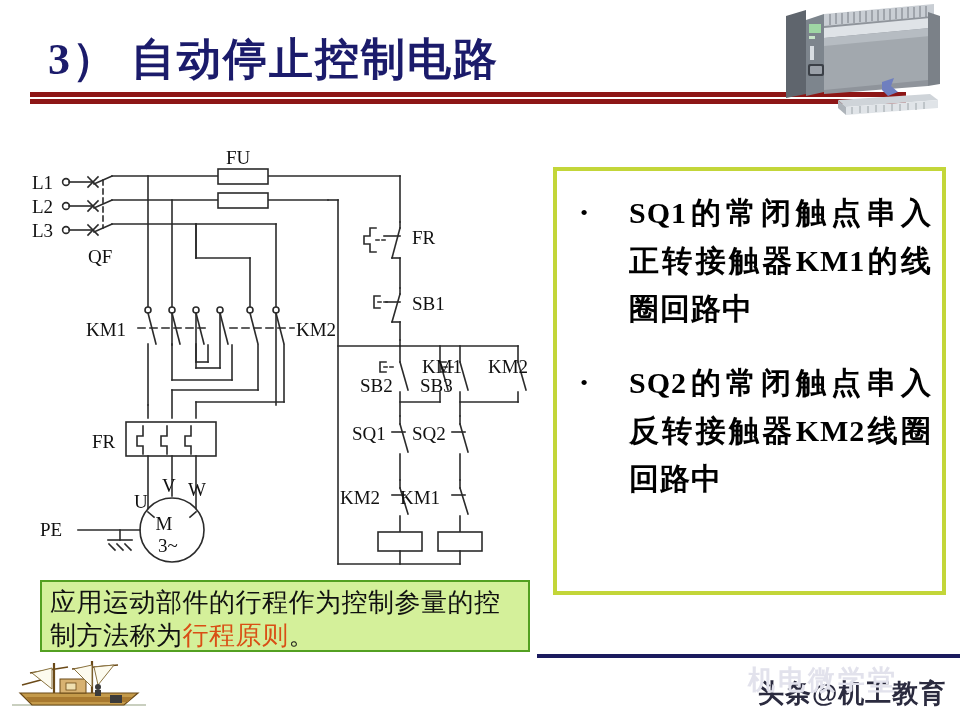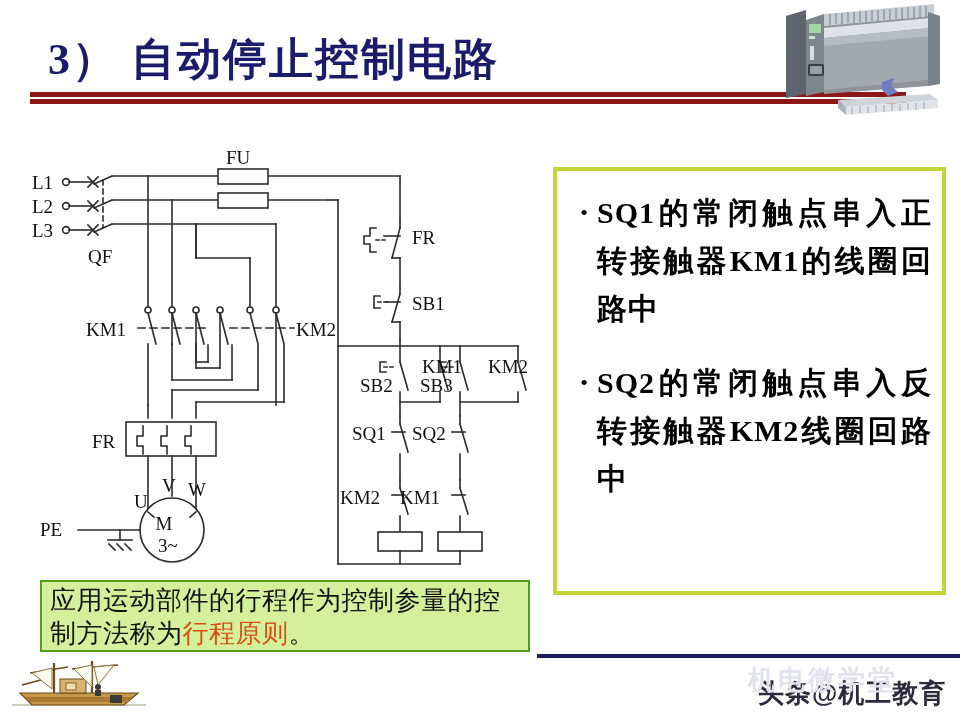--- a/index.html
+++ b/index.html
@@ -89,37 +89,38 @@
   .bullet-text {
     flex: 1 1 auto;
     font-size: 30px;
     font-weight: 700;
     line-height: 48px;
     color: #000000;
     letter-spacing: 1px;
     text-align: justify;
     text-align-last: left;
     font-family: "Liberation Serif", "DejaVu Serif", serif;
+    margin-left: 32px;
   }
 
   
   #note-box {
     position: absolute;
     left: 40px; top: 580px;
     width: 490px; height: 72px;
     background: #d4f09a;
     border: 2px solid #53a021;
     box-sizing: border-box;
     padding: 4px 8px;
   }
   #note-text {
     font-size: 26px;
     line-height: 33px;
     color: #111111;
-    font-family: Liberation Mono, monospace;
+    font-family: Liberation Serif, serif;
     letter-spacing: 0.5px;
   }
   #note-text .highlight { color: #d94f15; }
 
   
   #footer-rule {
     position: absolute;
     left: 537px; top: 654px;
     width: 423px; height: 4px;
     background: #1b1b5e;

